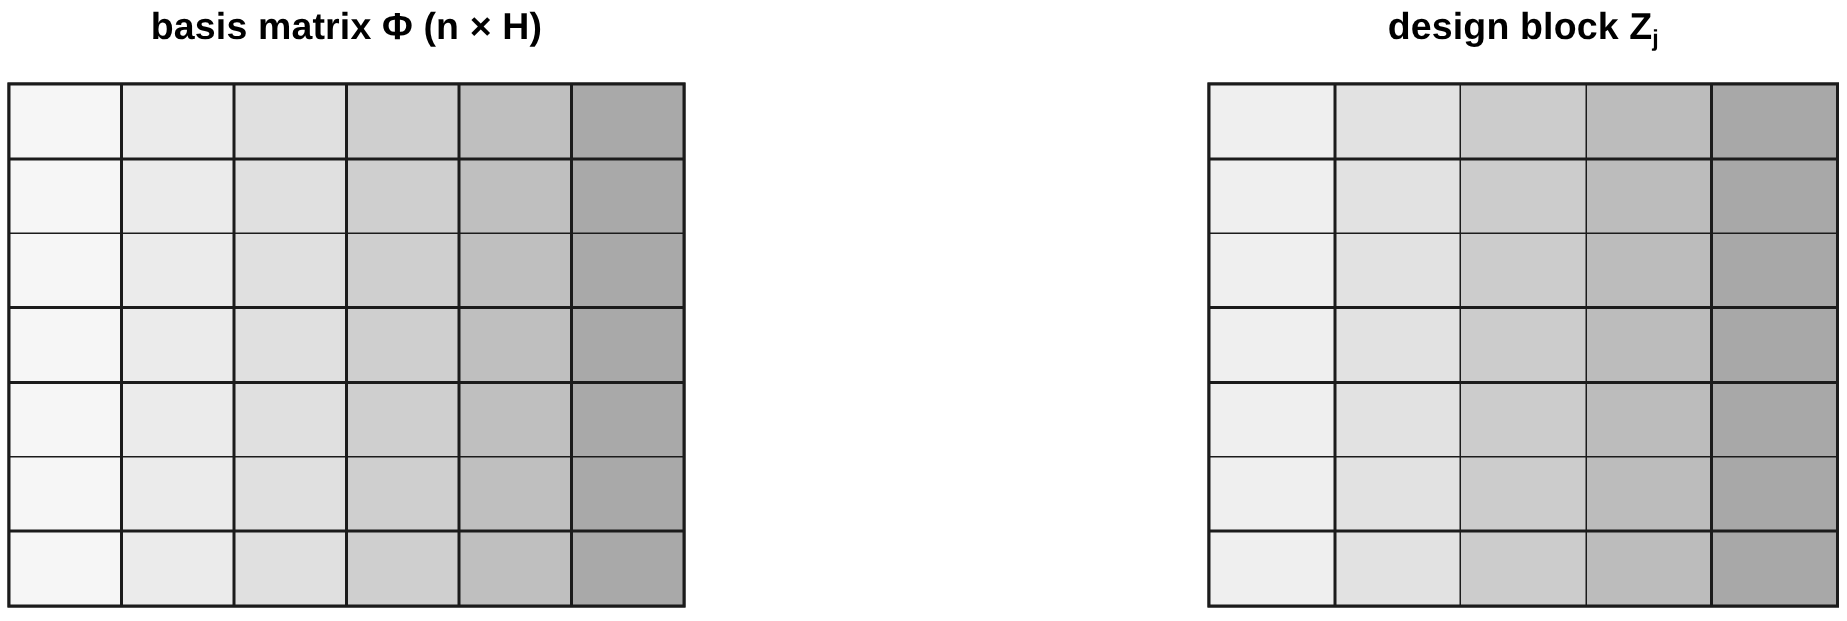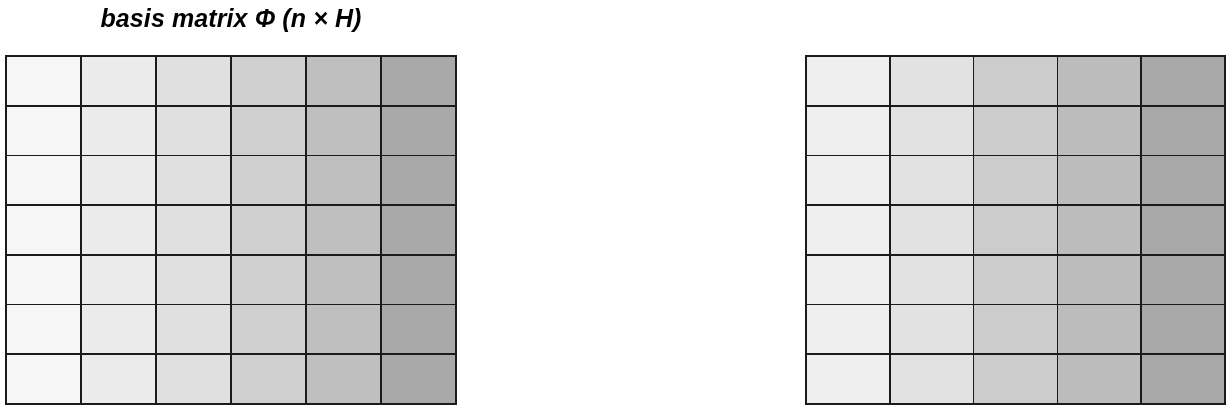--- a/index.html
+++ b/index.html
@@ -13,21 +13,20 @@
     height: 414px;
     position: relative;
     overflow: hidden;
     font-family: "Liberation Sans", "DejaVu Sans", sans-serif;
     color: #000000;
   }
 
   .figure {
     position: absolute;
     inset: 0;
-    font-style: italic;
   }
 
   
   .panel-title {
     position: absolute;
     text-align: center;
     font-weight: bold;
     font-size: 25px;
     line-height: 30px;
     letter-spacing: 0.1px;
@@ -144,20 +143,21 @@
       <div class="cell" style="background: rgb(169, 169, 169);"></div>
       <div class="cell" style="background: rgb(246, 246, 246);"></div>
       <div class="cell" style="background: rgb(235, 235, 235);"></div>
       <div class="cell" style="background: rgb(224, 224, 224);"></div>
       <div class="cell" style="background: rgb(207, 207, 207);"></div>
       <div class="cell" style="background: rgb(191, 191, 191);"></div>
       <div class="cell" style="background: rgb(169, 169, 169);"></div>
     </div>
 
 
+  <div class="panel-title" id="title-right"><span>design block </span><span>Z</span><span class="sub">j</span></div>
 
   <div class="matrix" id="matrix-right" style="grid-template-columns: repeat(5, 1fr); grid-template-rows: repeat(7, 1fr);">
       <div class="cell" style="background: rgb(239, 239, 239);"></div>
       <div class="cell" style="background: rgb(226, 226, 226);"></div>
       <div class="cell" style="background: rgb(204, 204, 204);"></div>
       <div class="cell" style="background: rgb(188, 188, 188);"></div>
       <div class="cell" style="background: rgb(168, 168, 168);"></div>
       <div class="cell" style="background: rgb(239, 239, 239);"></div>
       <div class="cell" style="background: rgb(226, 226, 226);"></div>
       <div class="cell" style="background: rgb(204, 204, 204);"></div>

